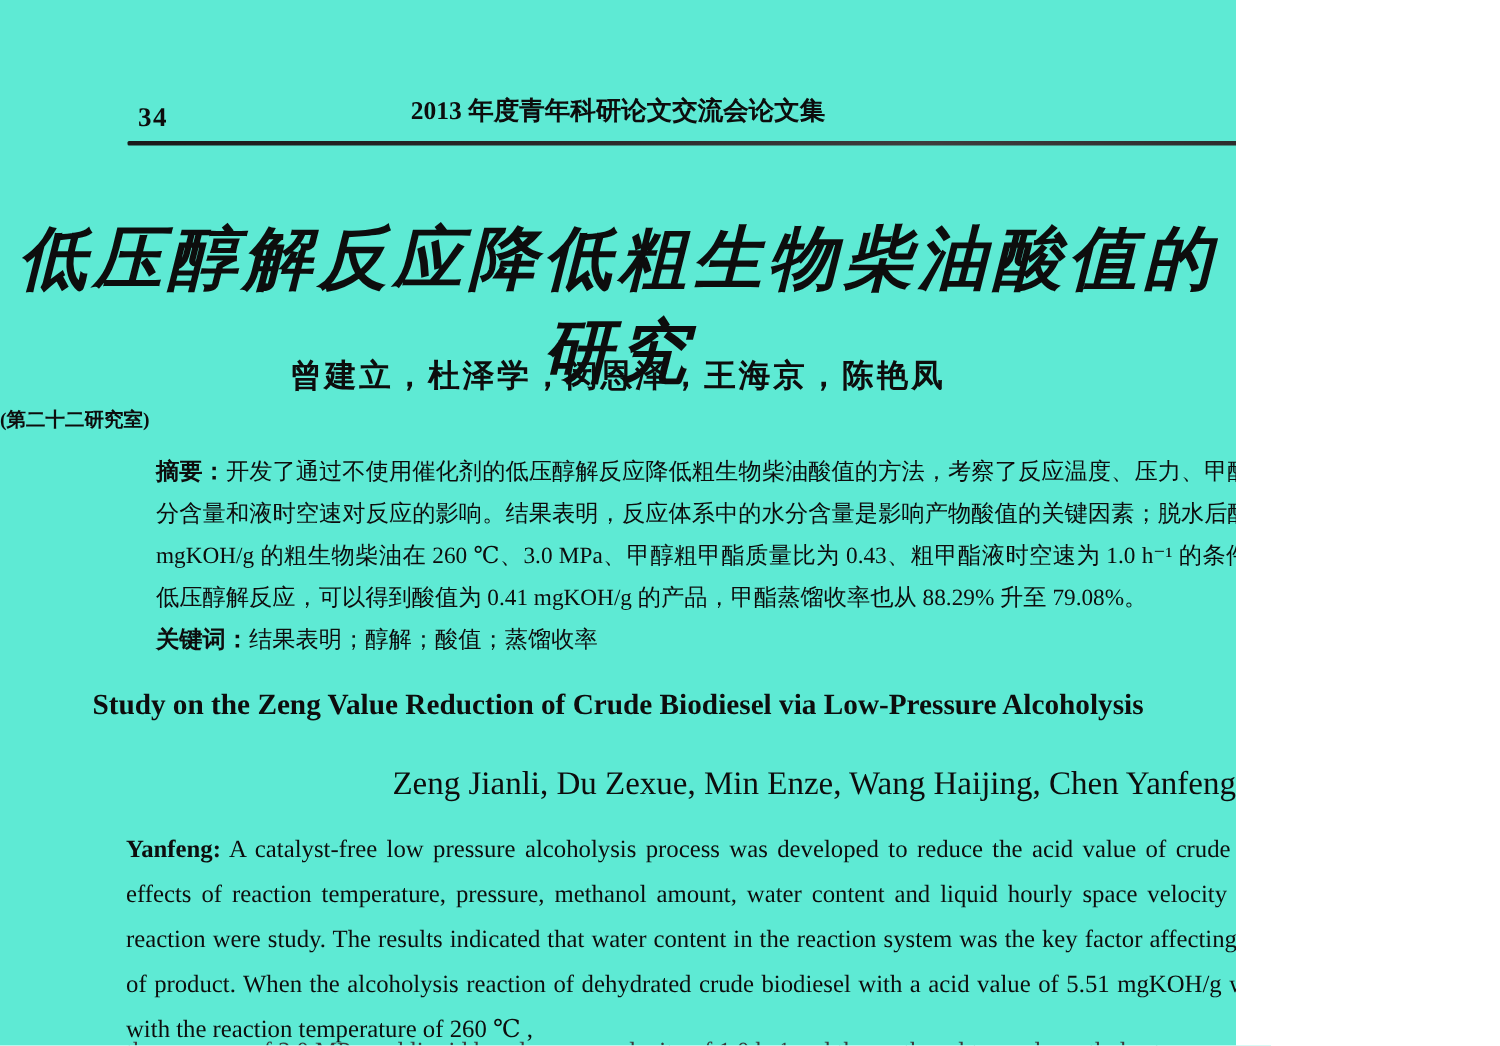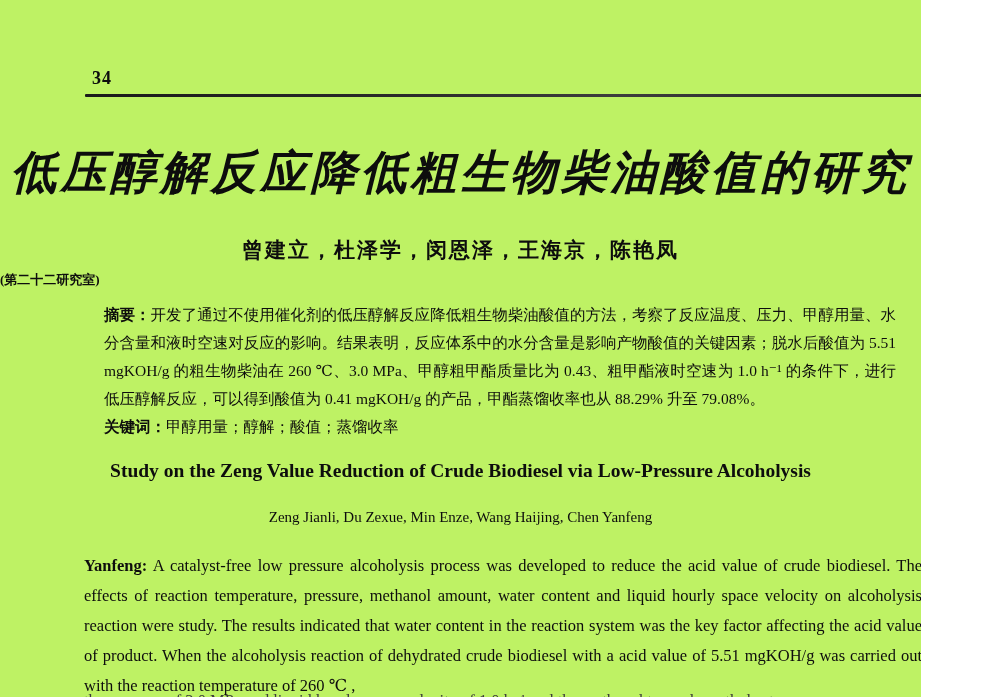--- a/index.html
+++ b/index.html
@@ -2,23 +2,23 @@
 <html><head>
 <meta charset="utf-8">
 <style>
   html, body {
     margin: 0;
     padding: 0;
     background: #ffffff;
   }
   .page {
     position: relative;
-    width: 921px;
+    width: 824px;
     height: 697px;
-    background: #bef264;
+    background: #5eead4;
     overflow: hidden;
     font-family: "Liberation Serif", "DejaVu Serif", serif;
     color: #0d0d0d;
   }
   .page-number {
     position: absolute;
     left: 92px;
     top: 68px;
     font-size: 18px;
     font-weight: bold;
@@ -104,22 +104,22 @@
     margin: 0;
     text-align: center;
     font-size: 19.5px;
     font-weight: bold;
   }
   .authors-en {
     position: absolute;
     left: 0;
     top: 509px;
     width: 100%;
-    text-align: center;
-    font-size: 15px;
+    text-align: right;
+    font-size: 22px;
   }
   .abstract-en {
     position: absolute;
     left: 84px;
     top: 551px;
     width: 838px;
     margin: 0;
     font-size: 16.5px;
     line-height: 30px;
     text-align: justify;
@@ -136,35 +136,36 @@
     color: #3a3a3a;
   }
 </style>
 </head>
 <body>
 
 <div class="page">
 
   <span class="page-number">34</span>
 
+  <div class="running-header">2013 年度青年科研论文交流会论文集</div>
 
   <div class="header-rule"></div>
 
   <h1 class="title-zh">低压醇解反应降低粗生物柴油酸值的研究</h1>
 
   <div class="authors-zh">曾建立，杜泽学，闵恩泽，王海京，陈艳凤</div>
 
   <div class="affiliation-zh">(第二十二研究室)</div>
 
   <p class="abstract-zh">
     <span class="label-bold">摘要：</span><span>开发了通过不使用催化剂的低压醇解反应降低粗生物柴油酸值的方法，考察了反应温度、压力、甲醇用量、水分含量和液时空速对反应的影响。结果表明，反应体系中的水分含量是影响产物酸值的关键因素；脱水后酸值为 5.51 mgKOH/g 的粗生物柴油在 260 ℃、3.0 MPa、甲醇粗甲酯质量比为 0.43、粗甲酯液时空速为 1.0 h⁻¹ 的条件下，进行低压醇解反应，可以得到酸值为 0.41 mgKOH/g 的产品，甲酯蒸馏收率也从 88.29% 升至 79.08%。</span>
   </p>
 
   <p class="keywords-zh">
-    <span class="label-bold">关键词：</span><span>甲醇用量；醇解；酸值；蒸馏收率</span>
+    <span class="label-bold">关键词：</span><span>结果表明；醇解；酸值；蒸馏收率</span>
   </p>
 
   <h2 class="title-en">Study on the Zeng Value Reduction of Crude Biodiesel via Low-Pressure Alcoholysis</h2>
 
   <div class="authors-en">Zeng Jianli, Du Zexue, Min Enze, Wang Haijing, Chen Yanfeng</div>
 
   <p class="abstract-en">
     <span class="label-bold">Yanfeng:</span>
     <span>A catalyst-free low pressure alcoholysis process was developed to reduce the acid value of crude biodiesel. The effects of reaction temperature, pressure, methanol amount, water content and liquid hourly space velocity on alcoholysis reaction were study. The results indicated that water content in the reaction system was the key factor affecting the acid value of product. When the alcoholysis reaction of dehydrated crude biodiesel with a acid value of 5.51 mgKOH/g was carried out with the reaction temperature of 260 ℃ ,</span>
   </p>

